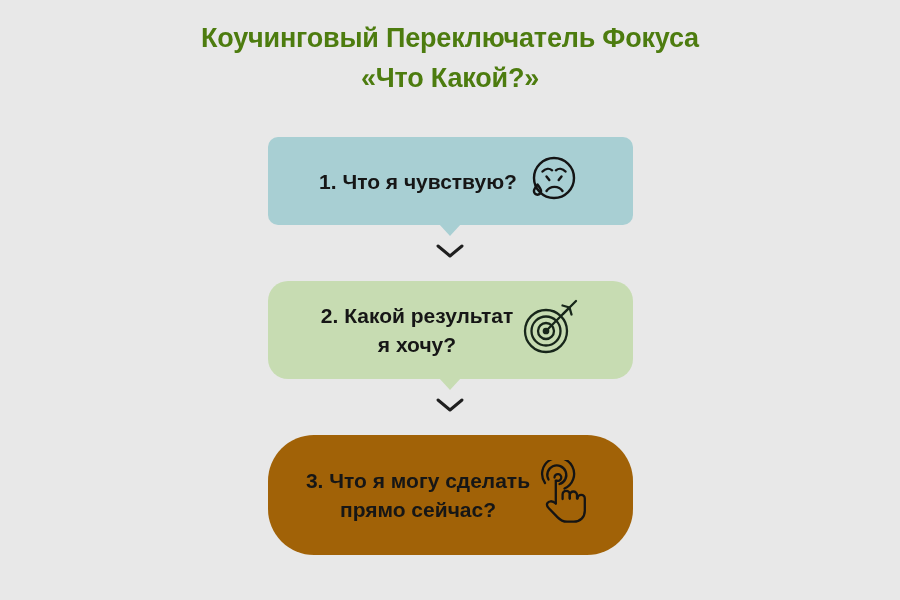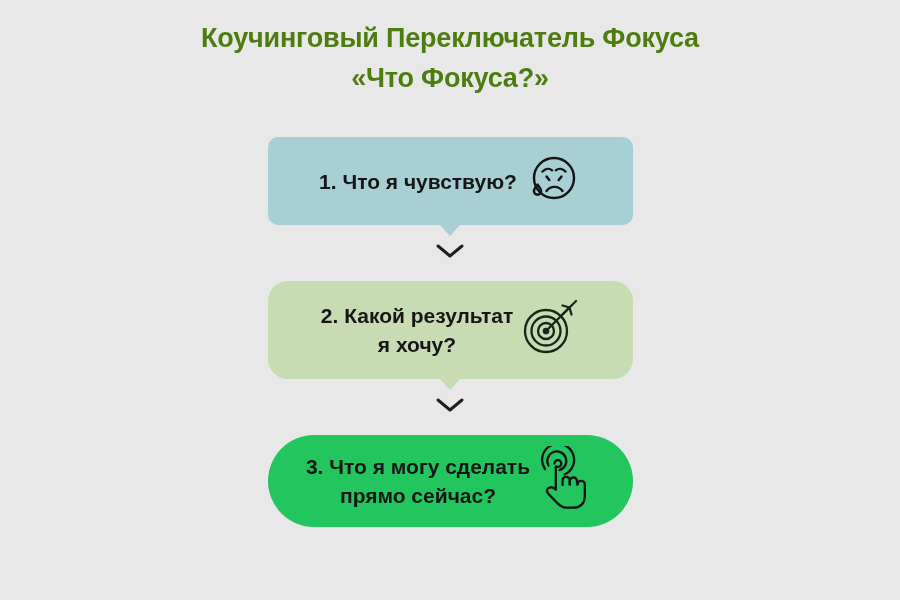--- a/index.html
+++ b/index.html
@@ -67,22 +67,22 @@
     height: 88px;
     background: #a8cfd3;
     border-radius: 10px;
   }
   .card-2 {
     height: 98px;
     background: #c7dcb2;
     border-radius: 20px;
   }
   .card-3 {
-    height: 92px;
-    background: #22c55e;
+    height: 120px;
+    background: #a16207;
     border-radius: 46px;
   }
 
   
   .card-tail {
     position: absolute;
     bottom: -11px;
     left: 50%;
     margin-left: -11px;
     width: 0;
@@ -117,21 +117,21 @@
     justify-content: center;
   }
 </style>
 </head>
 <body>
 
 <div id="canvas">
 
   <div id="title-block">
     <span class="title-line">Коучинговый Переключатель Фокуса</span>
-    <span class="title-line">«Что Фокуса?»</span>
+    <span class="title-line">«Что Какой?»</span>
   </div>
 
   <div id="flow">
 
     <div class="card card-1">
       <span class="card-text">1. Что я чувствую?</span>
       <span class="card-icon">
         <svg width="56" height="56" viewBox="0 0 56 56" fill="none" stroke="#141414" stroke-width="2.4" stroke-linecap="round" stroke-linejoin="round">
           <circle cx="29" cy="27" r="20"></circle>
           <path d="M17.5 20.5 c3 -3.2 7 -3.4 9.6 -1.2"></path>

